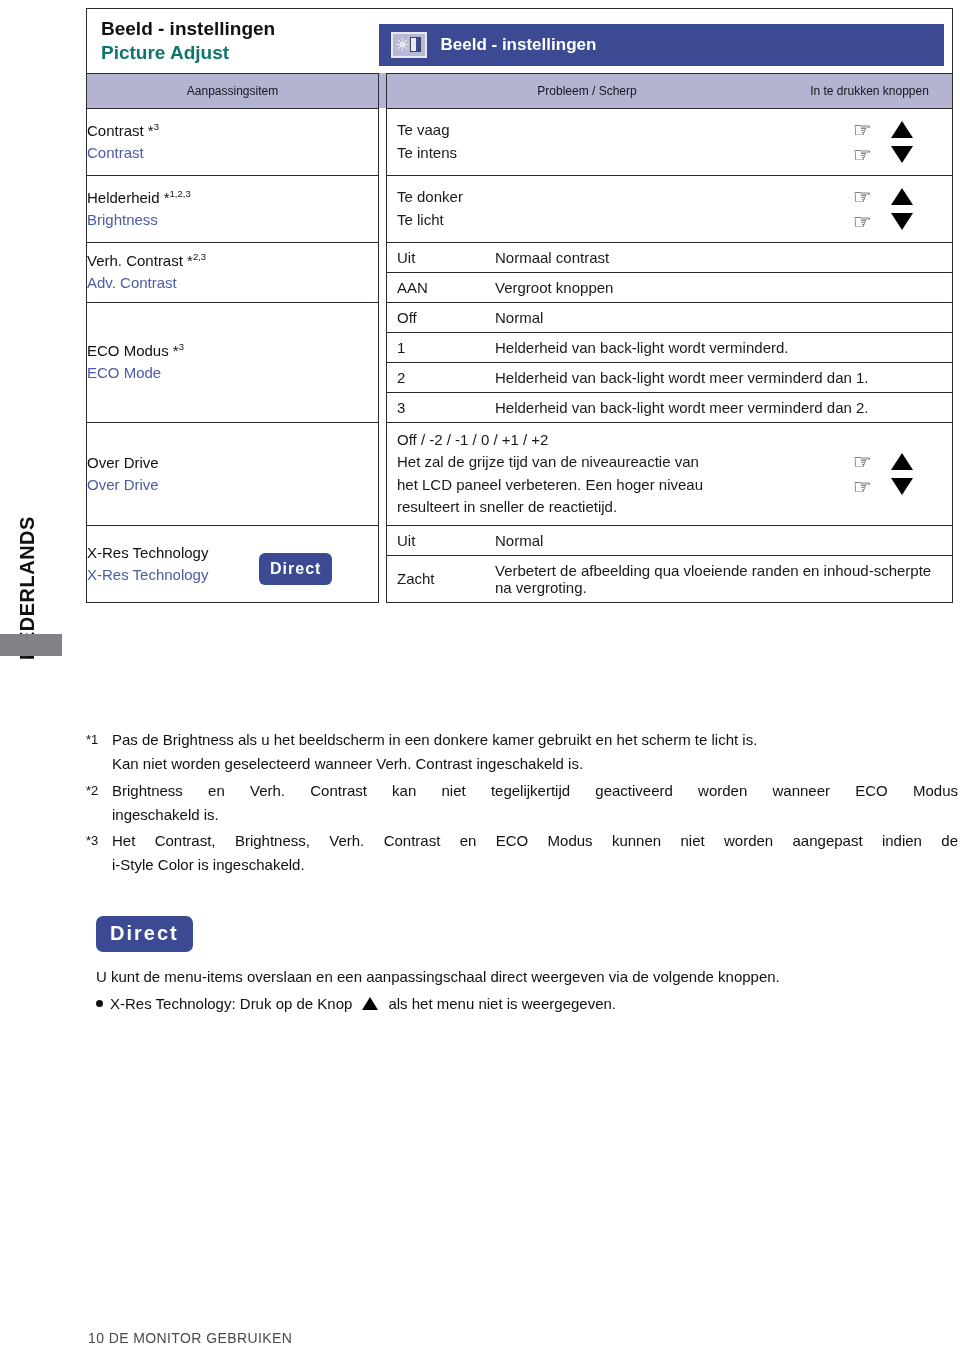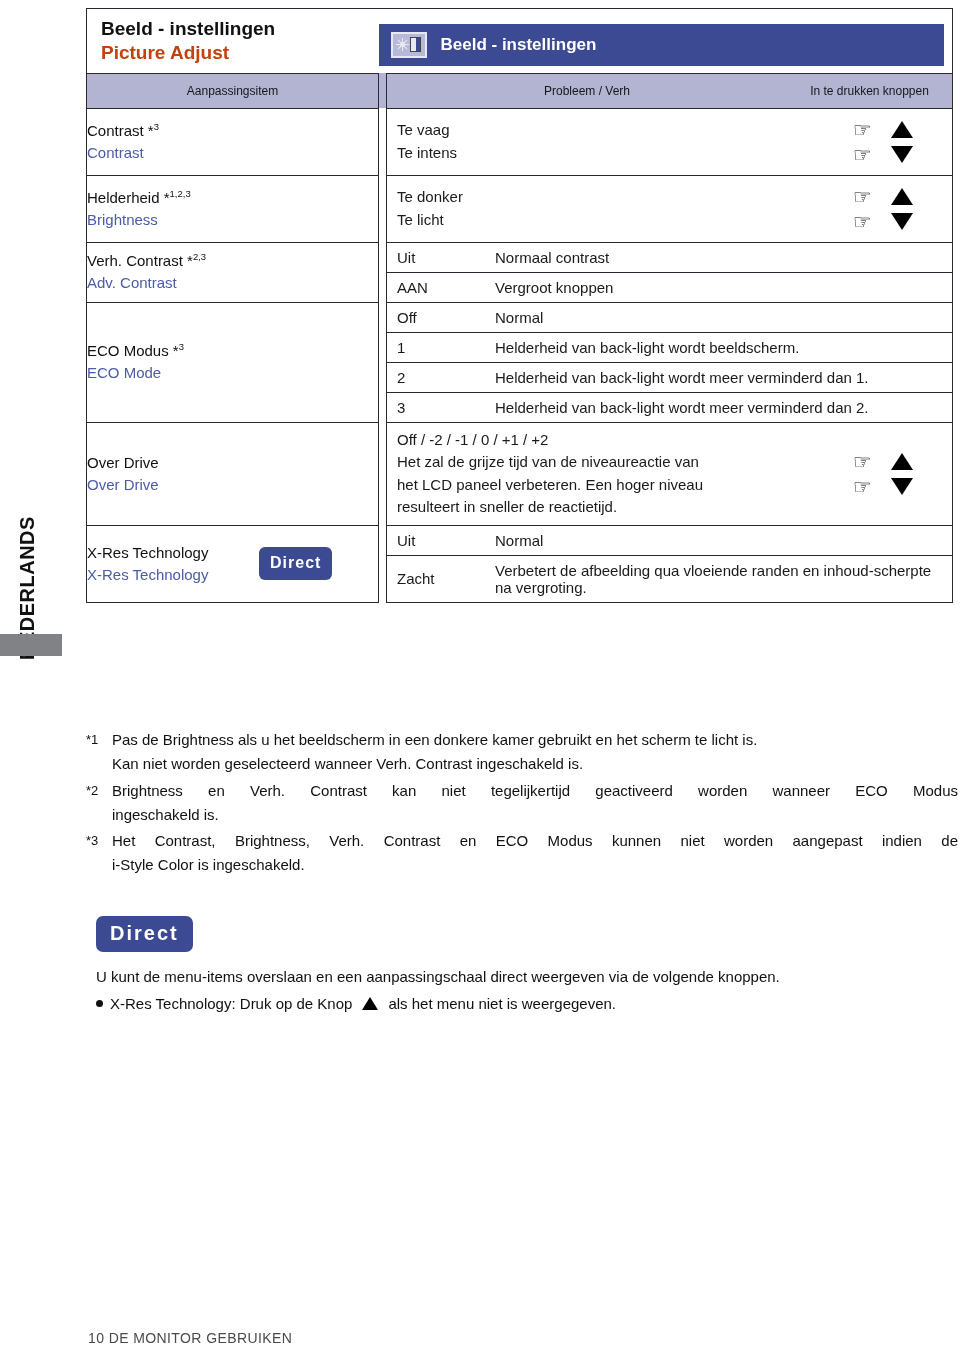--- a/index.html
+++ b/index.html
@@ -76,21 +76,21 @@
   }
   .title-nl {
     font-size: 19px;
     font-weight: bold;
     color: #111;
     line-height: 1.25;
   }
   .title-en {
     font-size: 19px;
     font-weight: bold;
-    color: #c2410c;
+    color: #0f766e;
     line-height: 1.25;
   }
 
   .banner-cell {
     padding: 0 !important;
     border-left: none !important;
     border-bottom: none !important;
     border-top: 1.5px solid #2a2a33 !important;
     border-right: 1.5px solid #2a2a33 !important;
   }
@@ -217,21 +217,21 @@
     background: #3b4a93;
     color: #fff;
     font-weight: bold;
     font-size: 16px;
     letter-spacing: 1px;
     border-radius: 6px;
     padding: 4px 11px 5px;
   }
   .item-inline {
     display: flex;
-    align-items: center;
+    align-items: flex-end;
     gap: 0;
   }
   .item-inline .labels { flex: 0 0 172px; }
 
   
   #notes {
     position: absolute;
     left: 86px;
     top: 728px;
     width: 872px;
@@ -374,21 +374,21 @@
           <span class="banner-title">Beeld - instellingen</span>
         </div>
       </td>
     </tr>
 
     <tr class="colhead">
       <td>Aanpassingsitem</td>
       <td class="gap" style="background:#b3b3d2"></td>
       <td>
         <div class="hd-right-inner">
-          <span class="hd-prob">Probleem / Verh</span>
+          <span class="hd-prob">Probleem / Scherp</span>
           <span class="hd-btn">In te drukken knoppen</span>
         </div>
       </td>
     </tr>
 
     <tr>
       <td class="itemcell">
         <div class="nl"><span>Contrast</span><span class="star"> *</span><sup>3</sup></div>
         <div class="en">Contrast</div>
       </td>
@@ -477,21 +477,21 @@
       <td class="gap"></td>
       <td class="rightcell">
         <table class="sub">
           <tbody>
                 <tr>
             <td class="opt">Off</td>
             <td class="desc">Normal</td>
           </tr>
           <tr>
             <td class="opt">1</td>
-            <td class="desc">Helderheid van back-light wordt beeldscherm.</td>
+            <td class="desc">Helderheid van back-light wordt verminderd.</td>
           </tr>
           <tr>
             <td class="opt">2</td>
             <td class="desc">Helderheid van back-light wordt meer verminderd dan 1.</td>
           </tr>
           <tr>
             <td class="opt">3</td>
             <td class="desc">Helderheid van back-light wordt meer verminderd dan 2.</td>
           </tr>
         </tbody>

